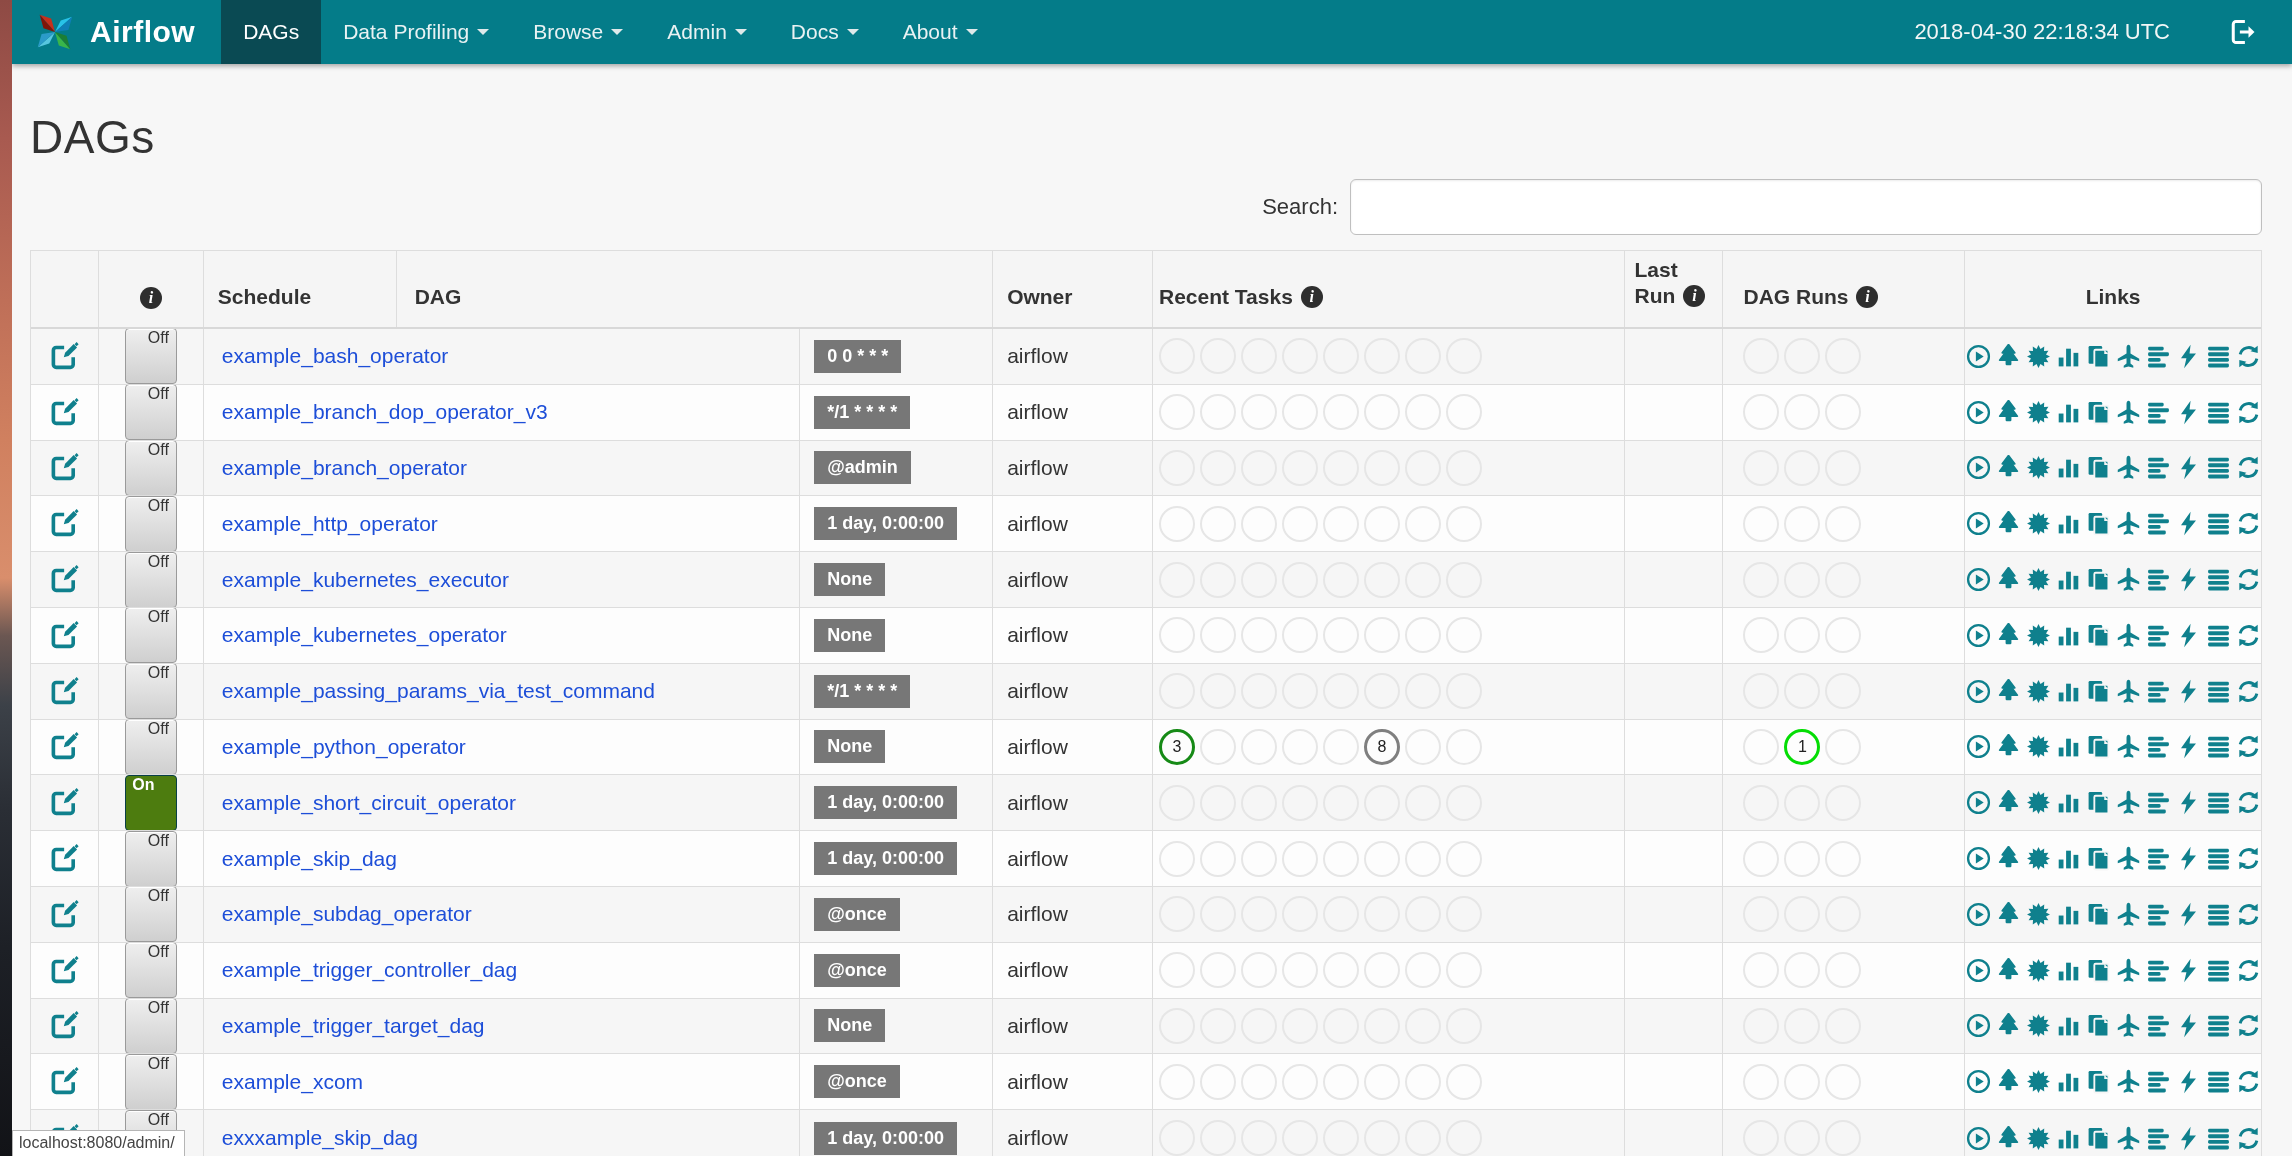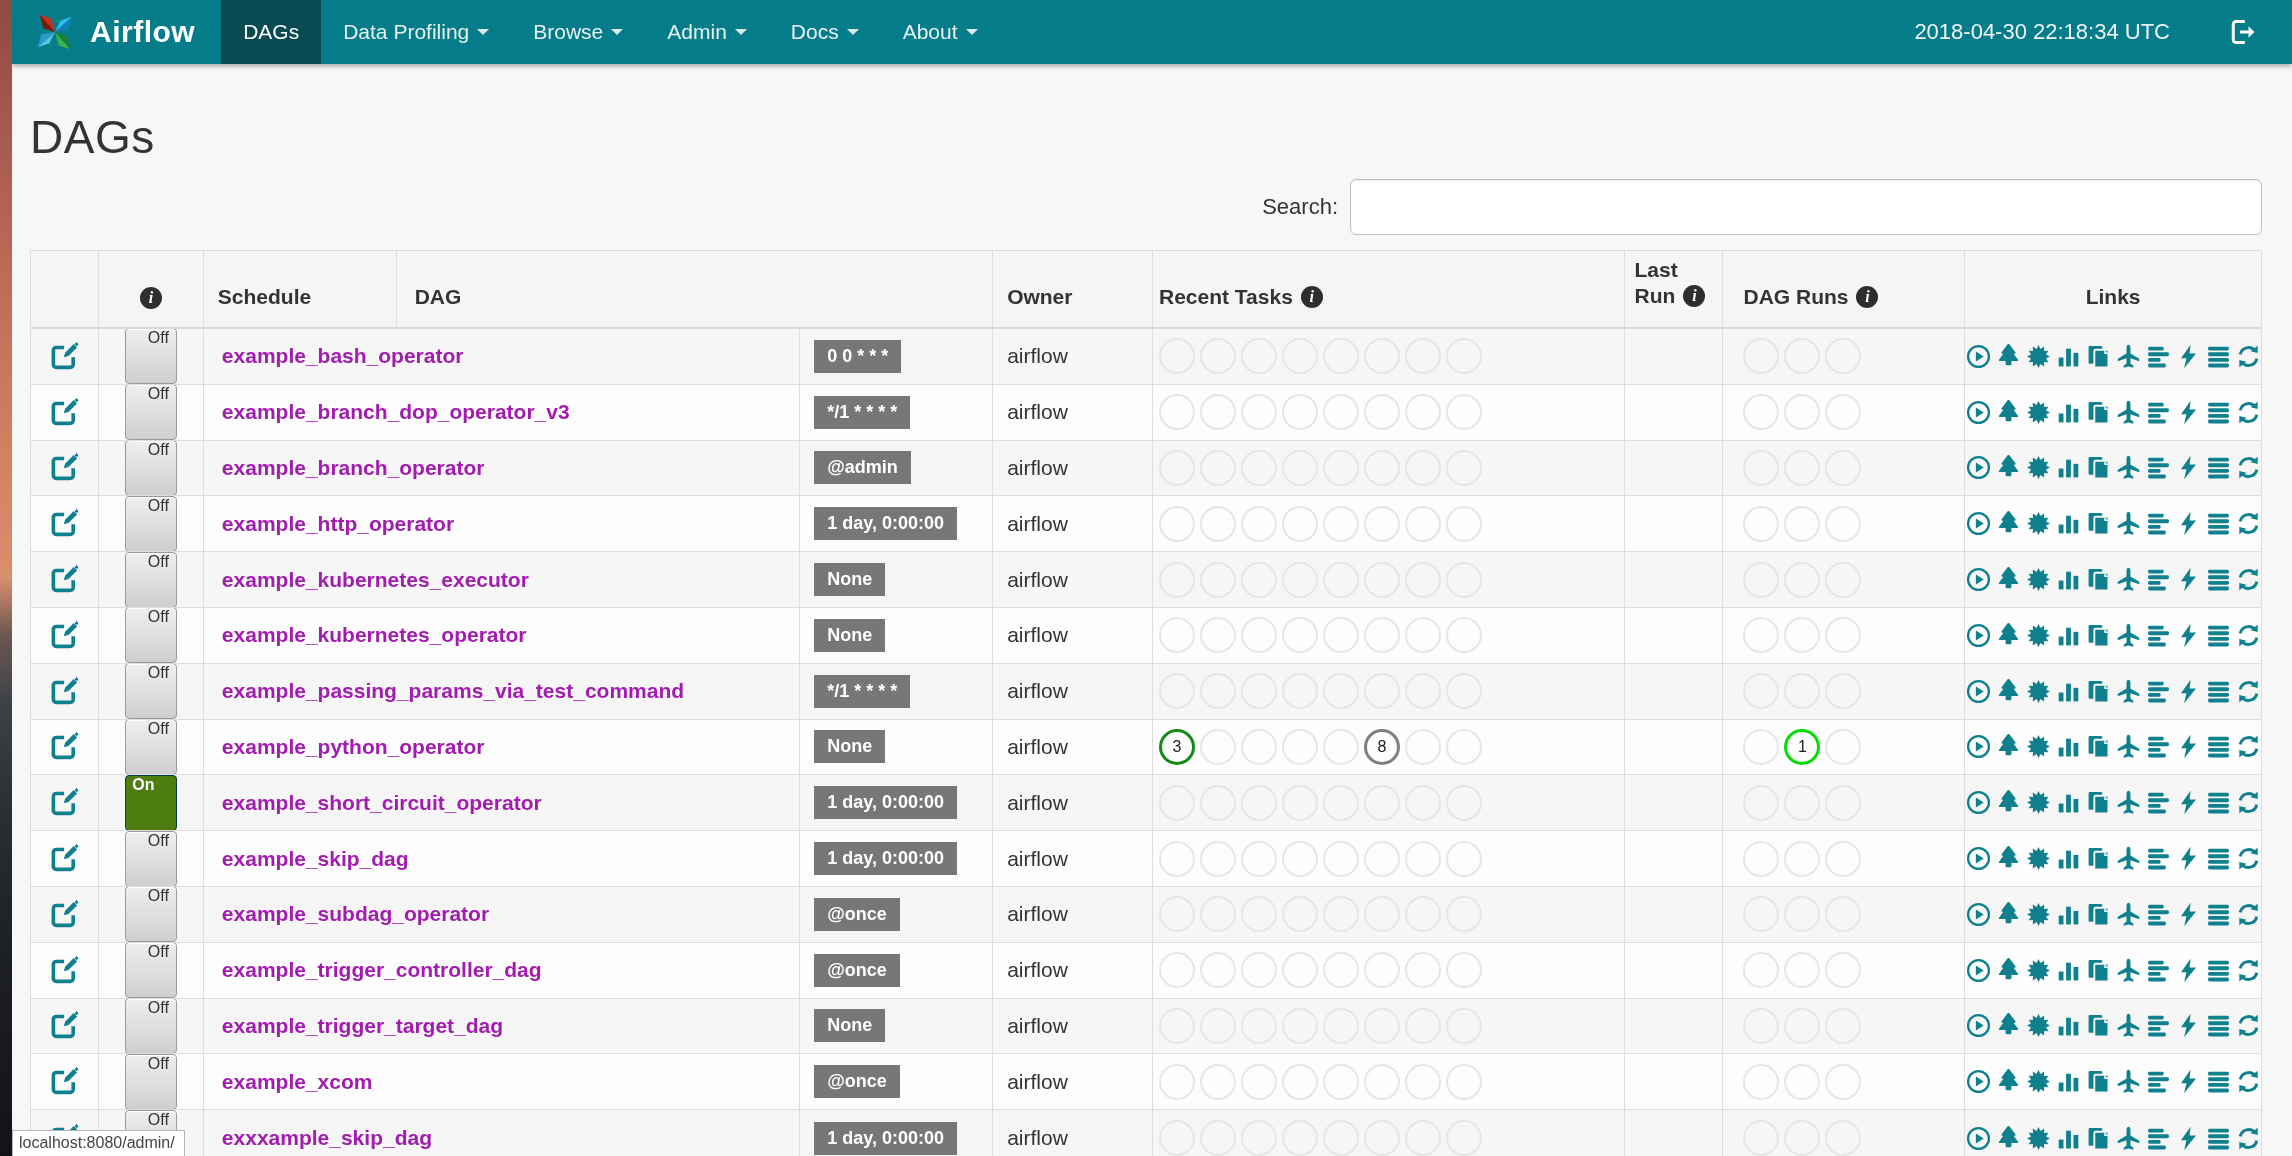--- a/index.html
+++ b/index.html
@@ -111,21 +111,21 @@
     border-right:1px solid #9a9a9a; border-radius:5px 0 0 5px;
   }
   .toggle.off .tlabel { order:1; color:#333; }
   .toggle.on { border:1px solid #093f47; background:#4d7c0f; }
   .toggle.on .knob {
     order:1; background:linear-gradient(#ffffff,#e8e8e8);
     border-left:1px solid #093f47; border-radius:0 5px 5px 0;
   }
   .toggle.on .tlabel { order:0; color:#fff; font-weight:bold; }
 
-  .dag-link { color:#a21caf; text-decoration:none; cursor:pointer;font-weight:bold; }
+  .dag-link { color:#1d4ed8; text-decoration:none; cursor:pointer; }
 
   .sched-badge {
     background:#777; color:#fff; font-weight:bold; font-size:18px;
     padding:6px 13px; border-radius:0; cursor:pointer; white-space:nowrap;
   }
 
   .circle {
     width:36px; height:36px; border-radius:50%; border:2px solid #e6e6e6;
     margin-right:5px; flex:0 0 auto; display:inline-flex; align-items:center;
     justify-content:center; font-size:16px; color:#222; cursor:pointer;

